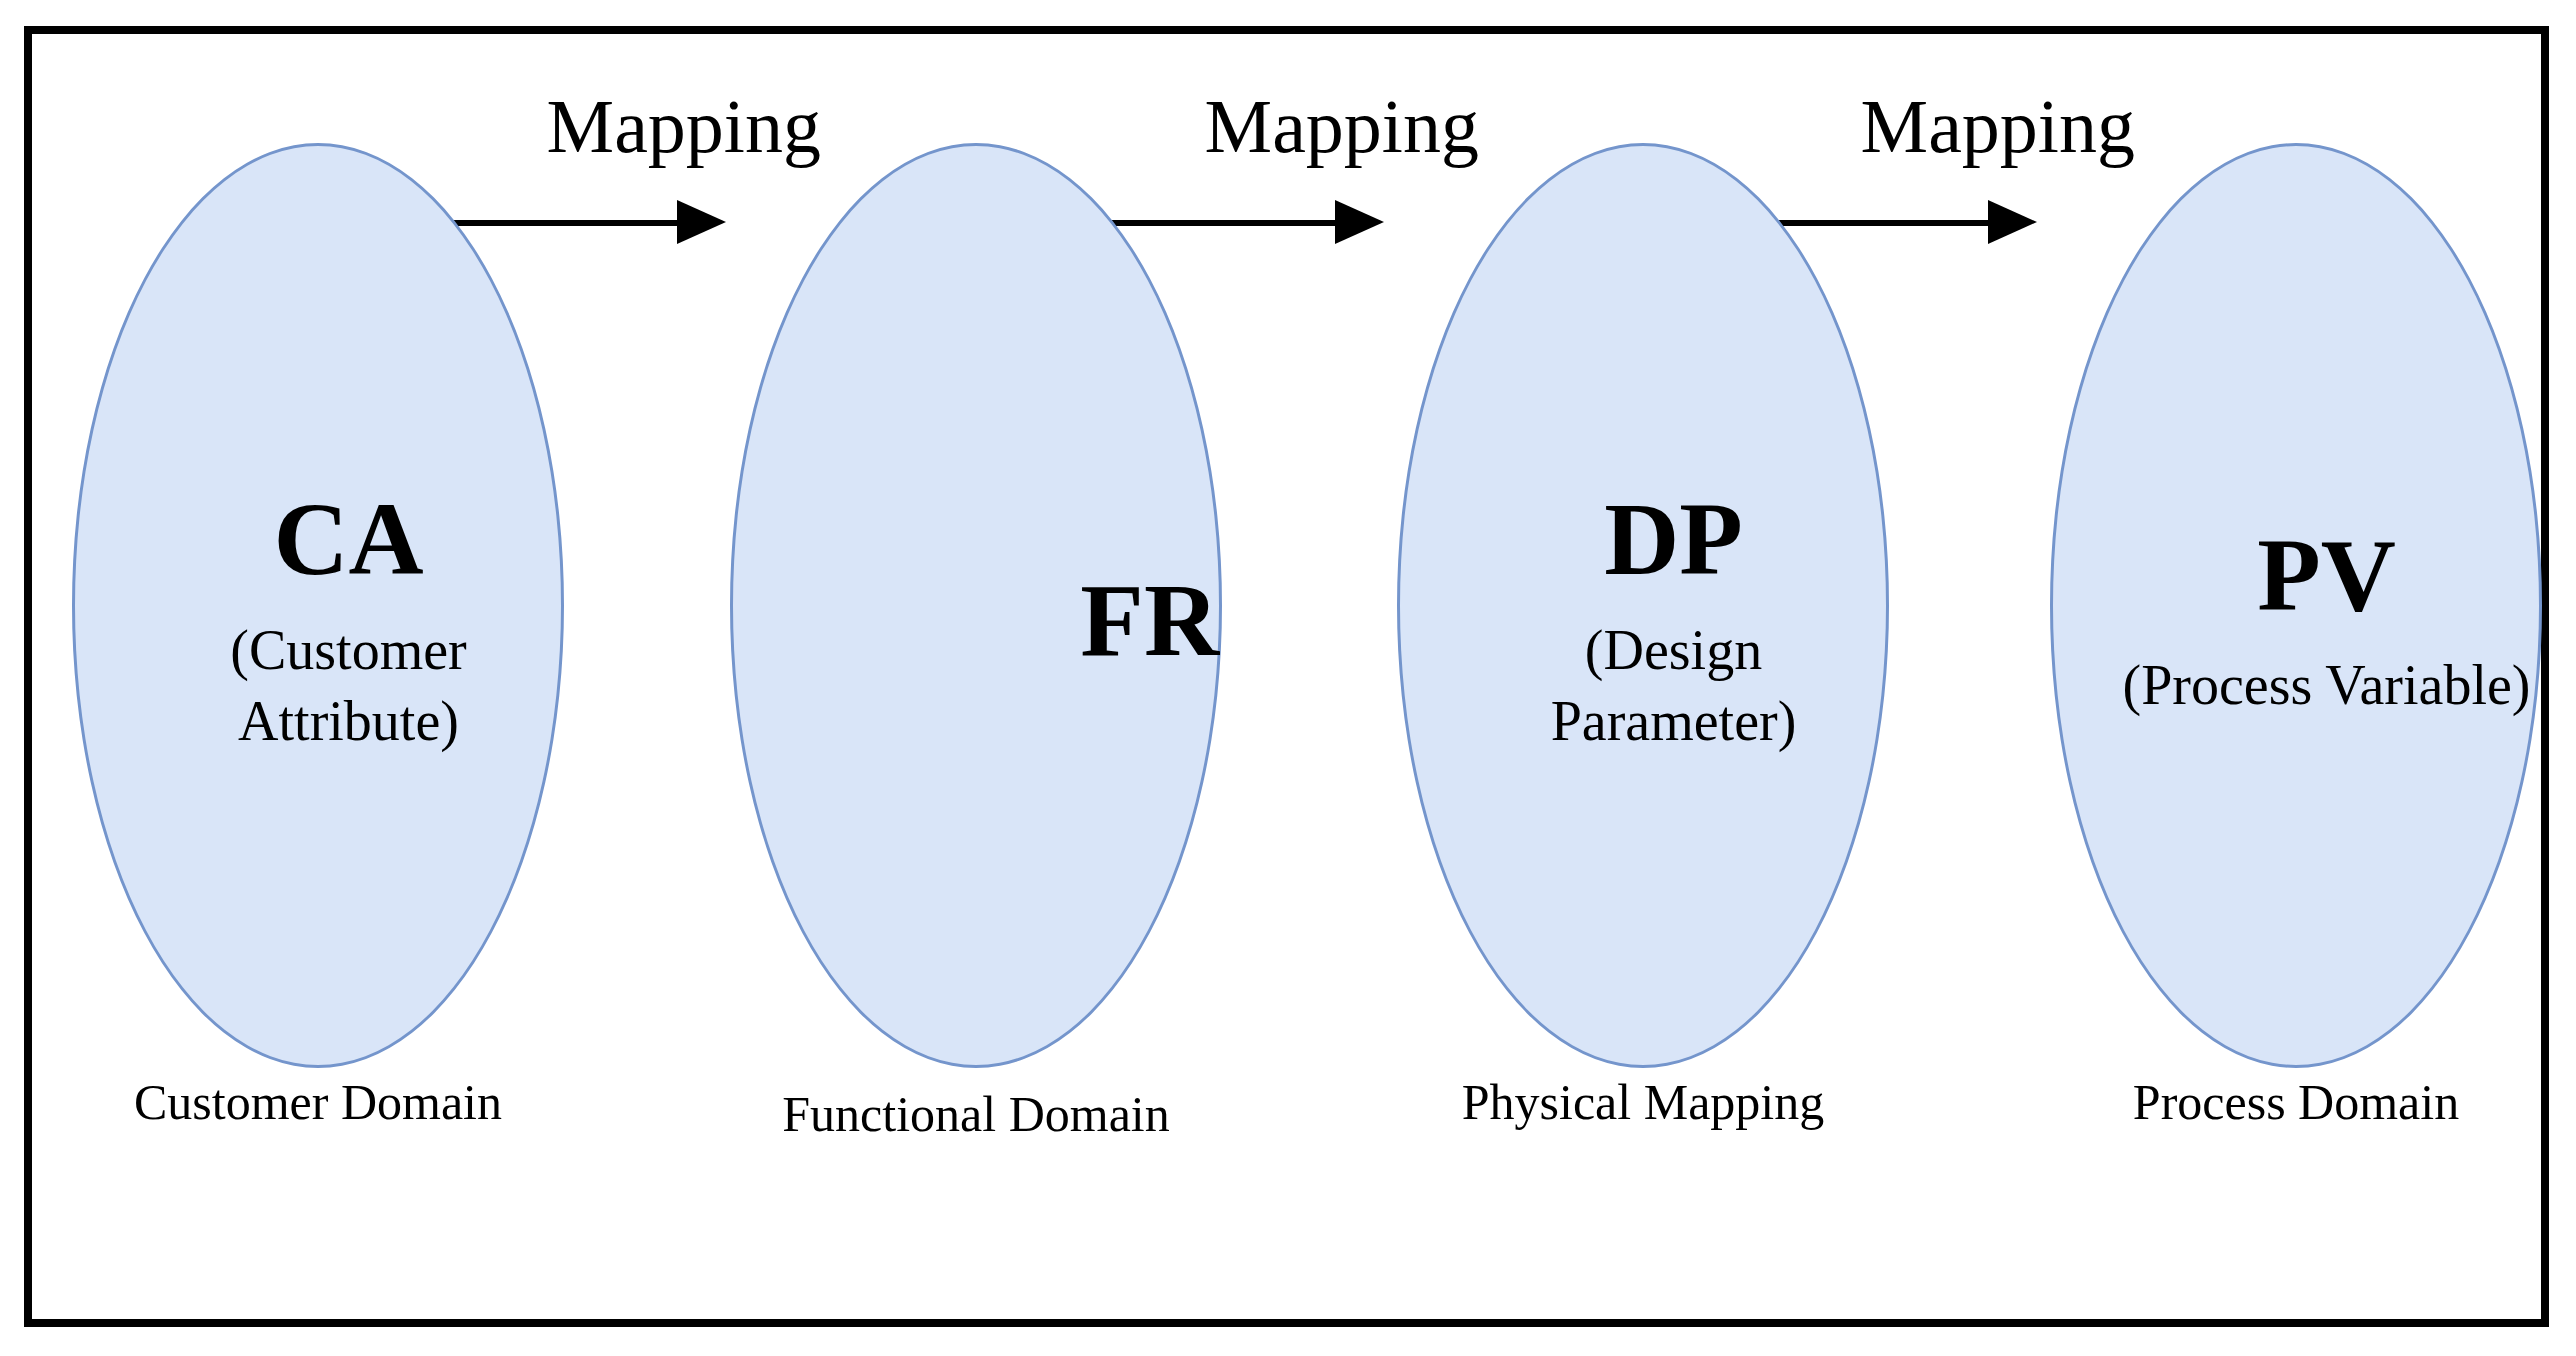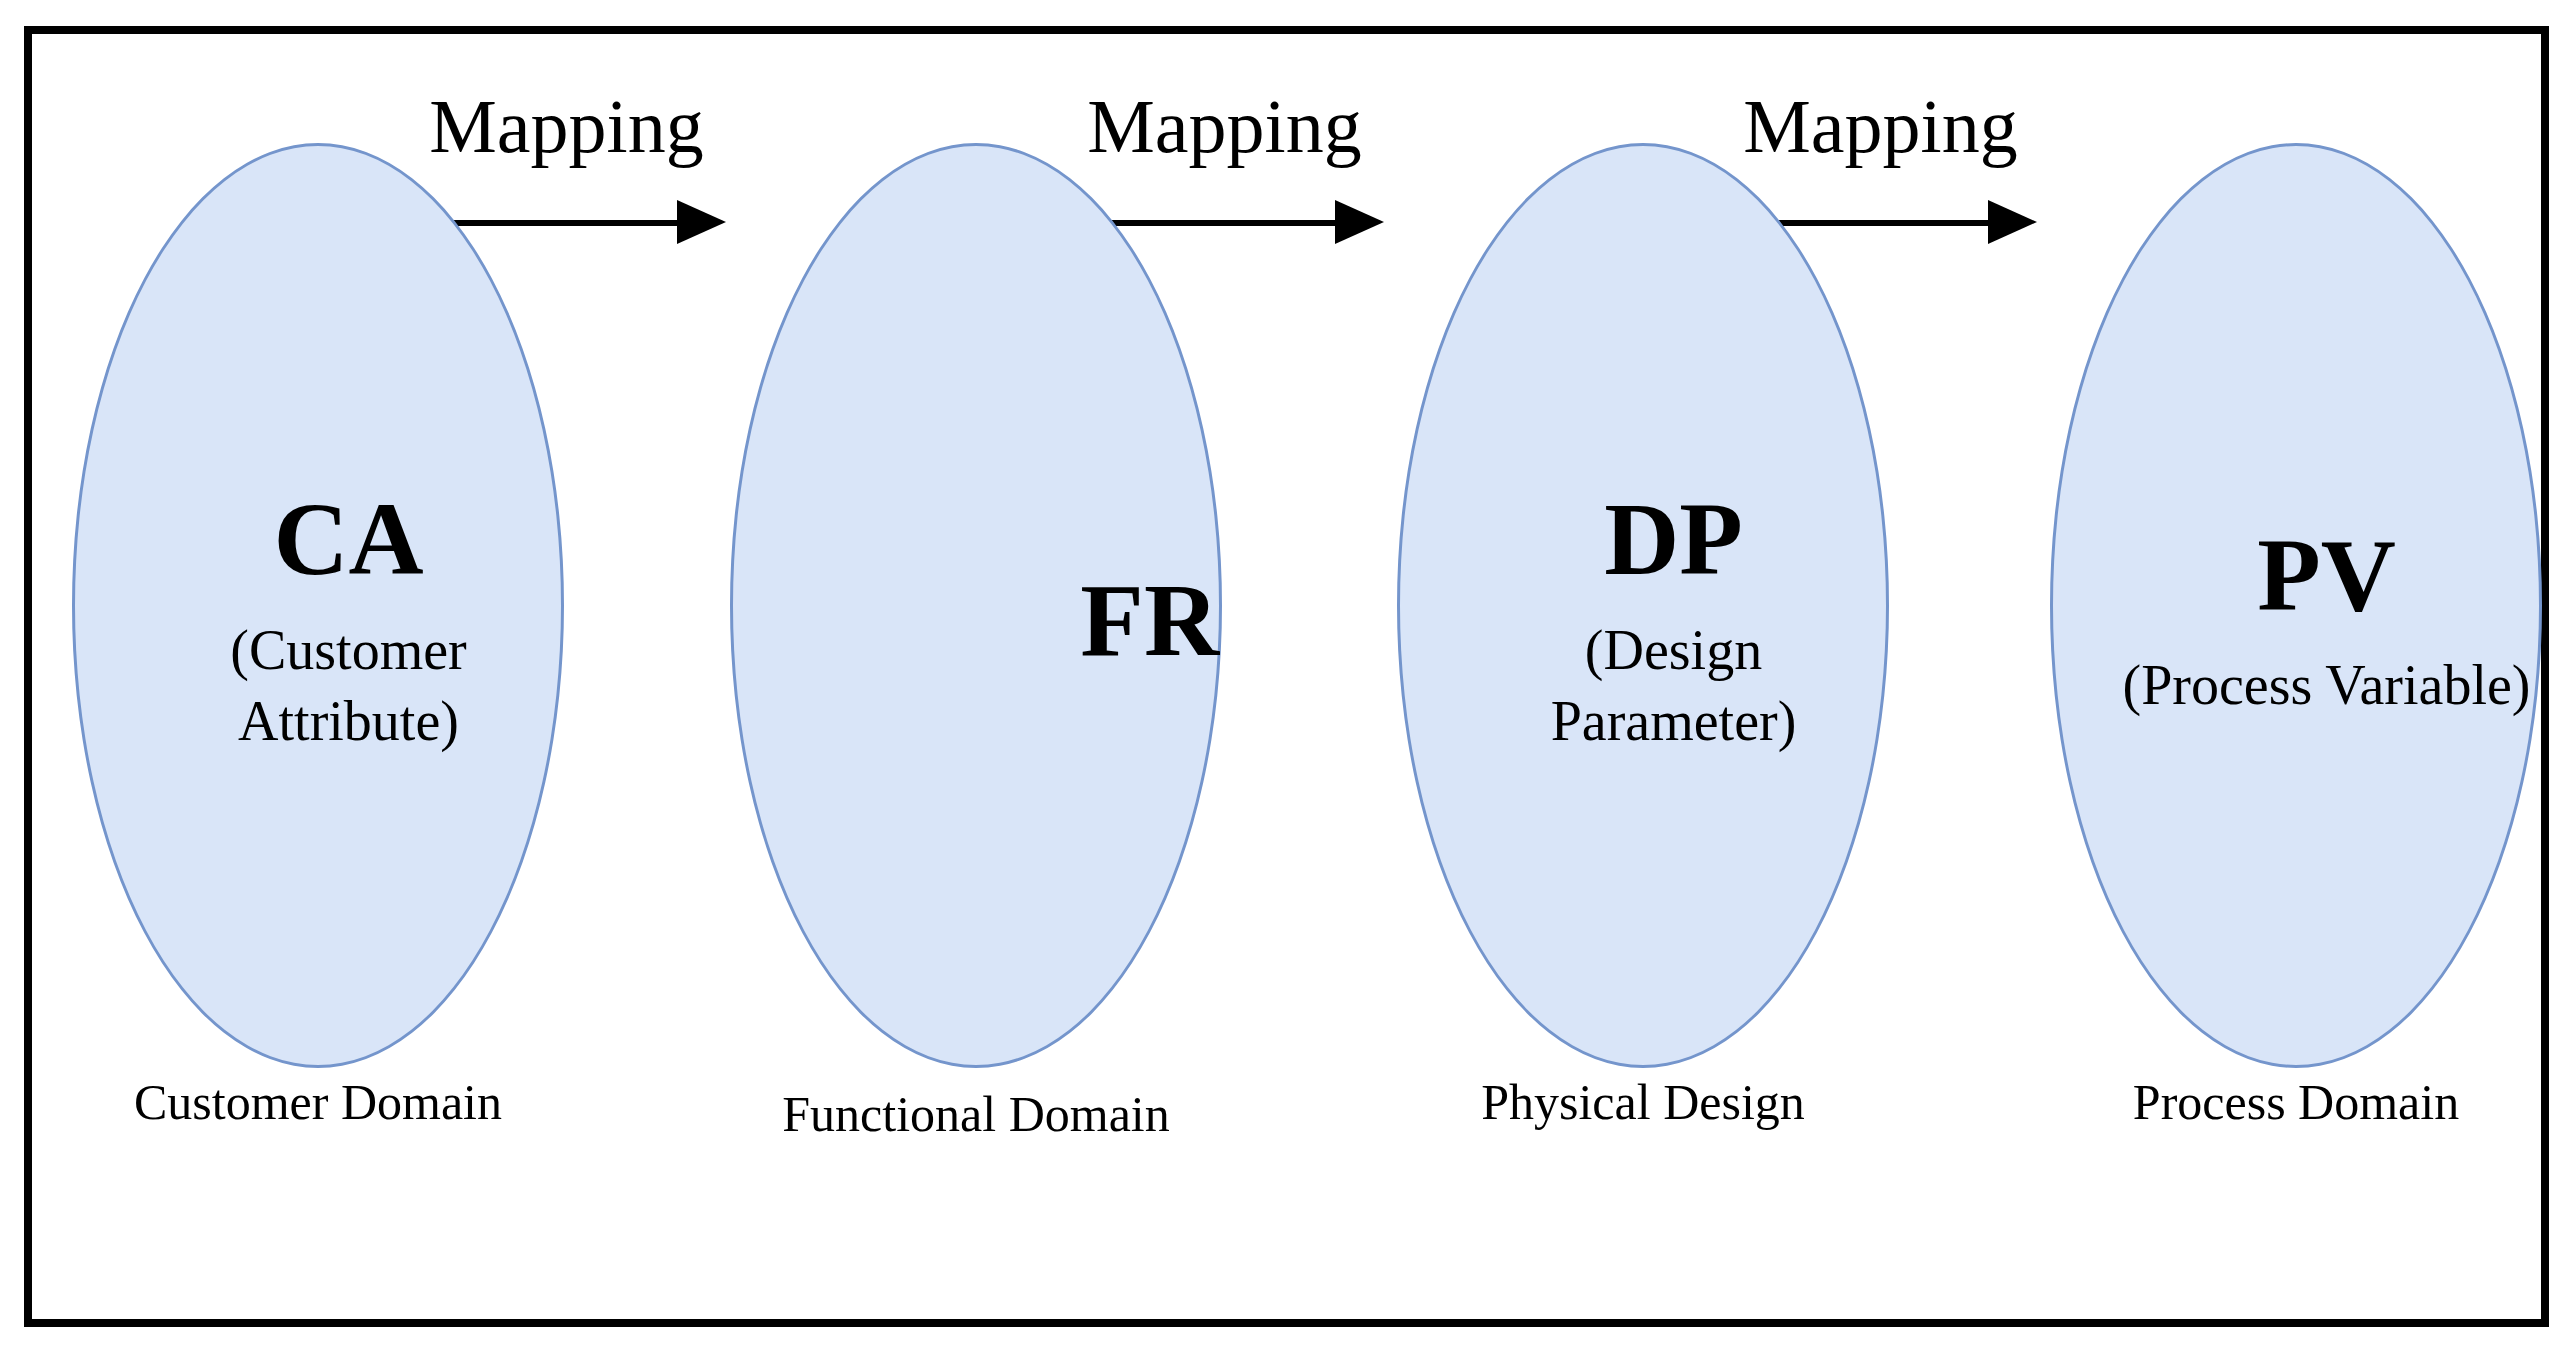--- a/index.html
+++ b/index.html
@@ -60,21 +60,21 @@
     width:526px;
     text-align:center;
     font-size:50px;
     line-height:1.25;
   }
   .d1{left:55px;}  .d2{left:713px;margin-top:12px;}  .d3{left:1380px;}  .d4{left:2033px;}
   .mapping-label{
     position:absolute;
     top:85px;
     width:509px;
-    text-align:center;
+    text-align:right;
     font-size:76px;
     line-height:1.1;
   }
   .m1{left:312px;}  .m2{left:970px;}  .m3{left:1626px;}
   .arrow-line{
     position:absolute;
     top:220px;height:6px;
     background:var(--arrow);
   }
   .al1{left:408px;width:272px;}
@@ -133,17 +133,17 @@
 
   <div class="ellipse e4">
     <div class="ellipse-inner">
       <div class="acronym">PV</div>
       <div class="fullname">(Process Variable)</div>
     </div>
   </div>
 
   <div class="domain-label d1">Customer Domain</div>
   <div class="domain-label d2">Functional Domain</div>
-  <div class="domain-label d3">Physical Design</div>
+  <div class="domain-label d3">Physical Mapping</div>
   <div class="domain-label d4">Process Domain</div>
 
 </div>
 
 
 </body></html>

